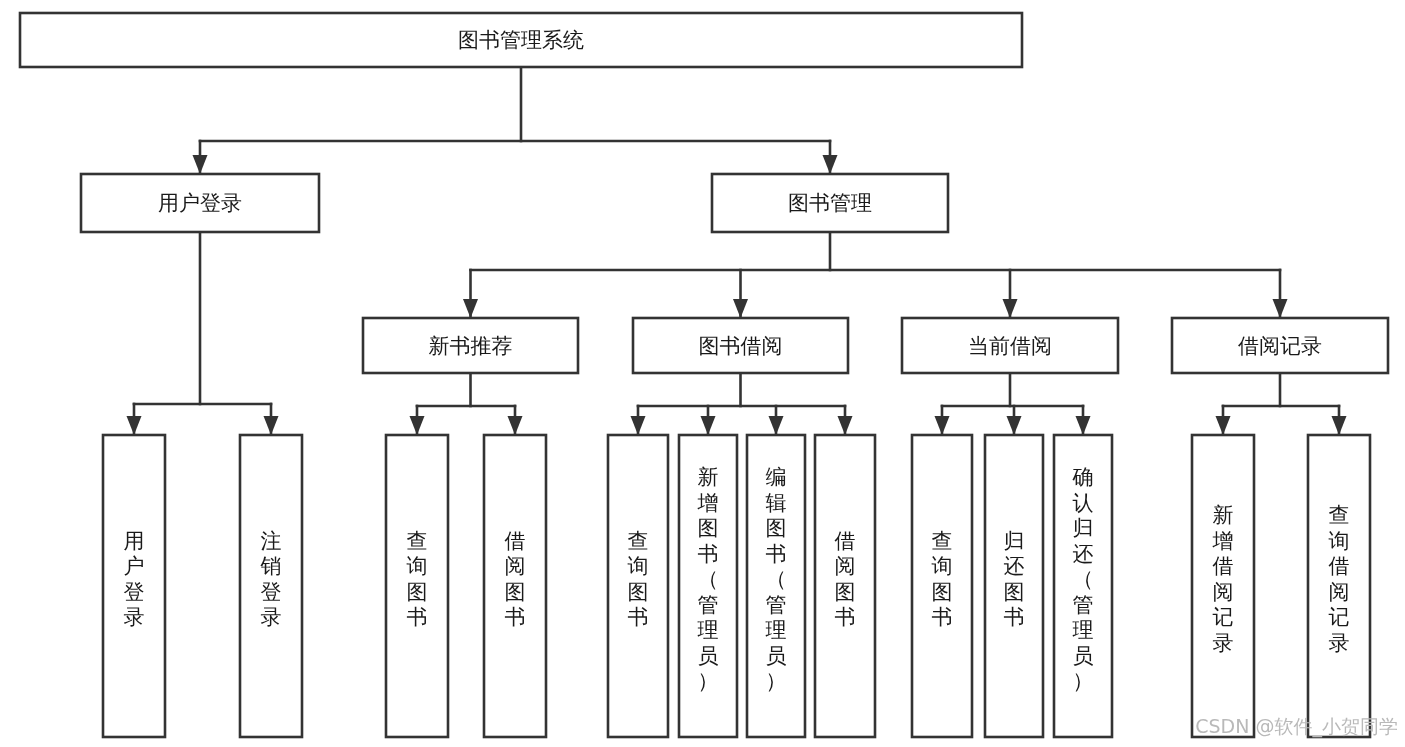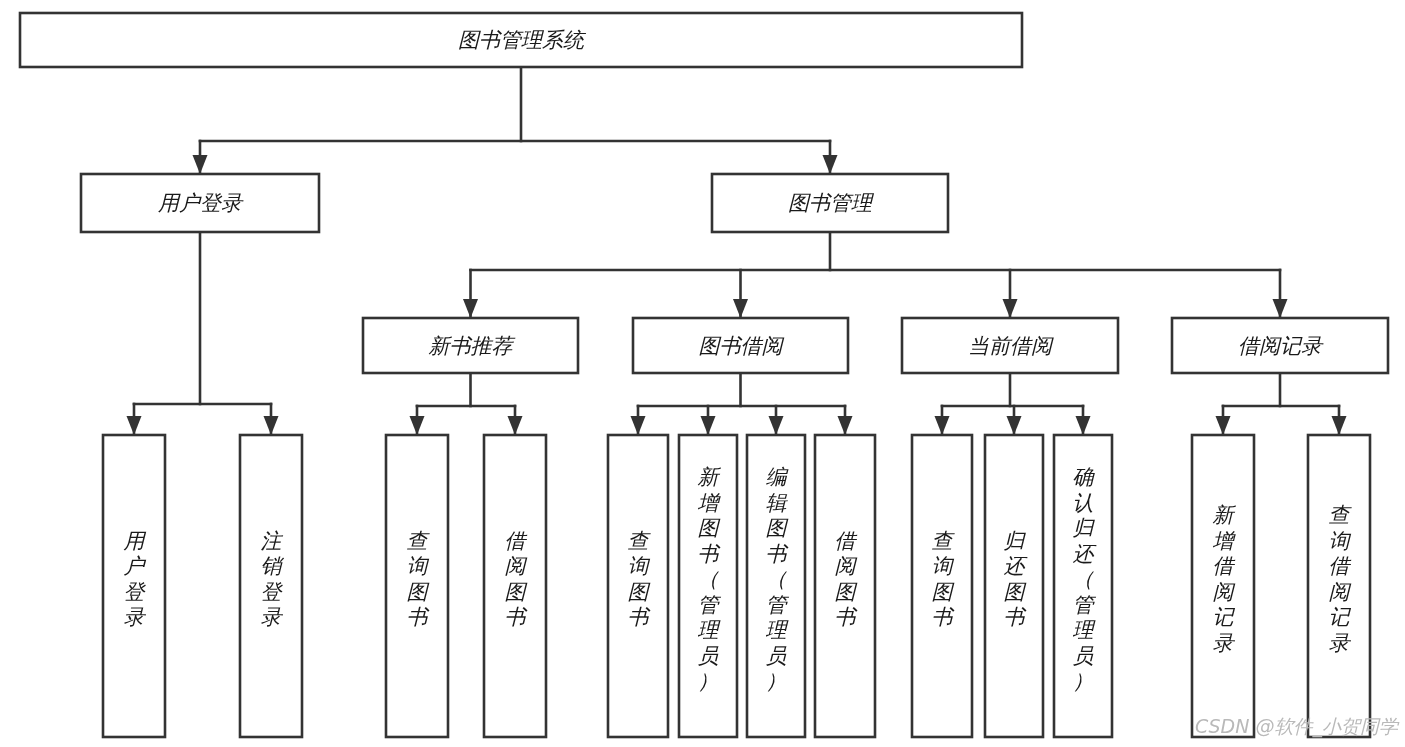--- a/index.html
+++ b/index.html
@@ -13,21 +13,20 @@
     font-family: "DejaVu Sans", "Liberation Sans", sans-serif;
     overflow: hidden;
     position: relative;
   }
   #diagram-root {
     position: absolute;
     left: 0;
     top: 0;
     width: 1405px;
     height: 747px;
-    font-style: italic;
   }
   svg.flow {
     display: block;
     width: 1405px;
     height: 747px;
   }
   .node-box {
     fill: #ffffff;
     stroke: #333333;
     stroke-width: 2.6;

